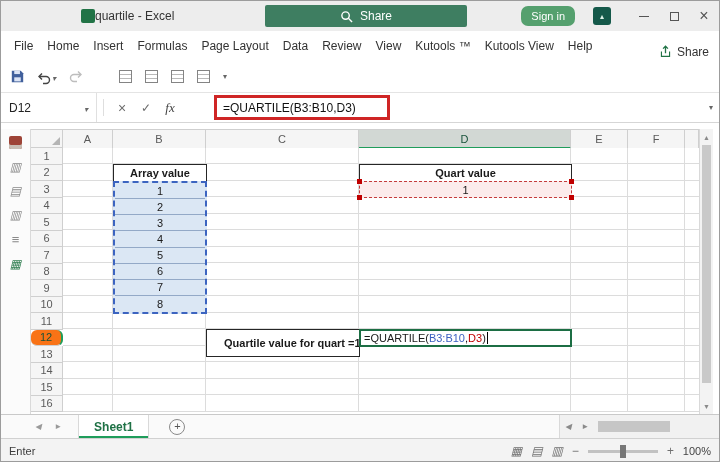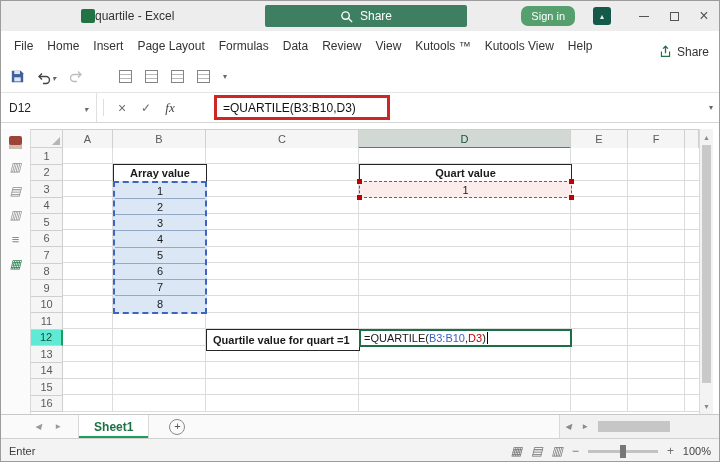--- a/index.html
+++ b/index.html
@@ -58,21 +58,21 @@
 
   
   .sheet { position:absolute; left:30px; top:128px; width:668px; height:285px; font-size:11px; }
   .corner { position:absolute; left:0; top:0; width:32px; height:19px; background:#f5f5f5; border-right:1px solid #cfcfcf; border-bottom:1px solid #cfcfcf; border-top:1px solid #cfcfcf; }
   .corner::after { content:""; position:absolute; right:2px; bottom:2px; border-left:8px solid transparent; border-bottom:8px solid #b5b5b5; }
   .colheads { position:absolute; left:32px; top:0; height:19px; display:flex; border-top:1px solid #cfcfcf; }
   .colh { height:19px; background:#f5f5f5; border-right:1px solid #cfcfcf; border-bottom:1px solid #cfcfcf; display:flex; align-items:center; justify-content:center; color:#5a5a5a; cursor:pointer; }
   .colh.sel { background:#d2d8d4; color:#17523a; border-bottom:2px solid #1f9d5b; }
   .rowheads { position:absolute; left:0; top:19px; width:32px; }
   .rowh { height:16.5px; background:#f5f5f5; border-right:1px solid #cfcfcf; border-bottom:1px solid #cfcfcf; display:flex; align-items:center; justify-content:center; color:#5a5a5a; cursor:pointer; }
-  .rowh.sel { background:#5eead4; color:#17523a; border-right:2px solid #1f9d5b; }
+  .rowh.sel { background:#f97316; color:#17523a; border-right:2px solid #1f9d5b;border-radius:6px; }
   .cells { position:absolute; left:32px; top:19px; width:636px; height:264px; background-color:#fff;
     background-image:
       repeating-linear-gradient(to bottom, transparent 0 15.5px, #dcdcdc 15.5px 16.5px),
       linear-gradient(#dcdcdc,#dcdcdc),
       linear-gradient(#dcdcdc,#dcdcdc),
       linear-gradient(#dcdcdc,#dcdcdc),
       linear-gradient(#dcdcdc,#dcdcdc),
       linear-gradient(#dcdcdc,#dcdcdc),
       linear-gradient(#dcdcdc,#dcdcdc);
     background-position: 0 0, 49px 0, 142px 0, 295px 0, 507px 0, 564px 0, 621px 0;
@@ -81,21 +81,21 @@
   .cells > div { position:absolute; color:#1a1a1a; }
   .cell-b2 { left:50px; top:16px; width:94px; height:18px; border:1px solid #262626; background:#fff; font-weight:bold; display:flex; align-items:center; justify-content:center; }
   .array-range { left:50px; top:33px; width:94px; height:133px; border:2px dashed #3c64c0; background:#dbe7f4; display:grid; grid-template-rows:repeat(8,1fr); }
   .arr-cell { display:flex; align-items:center; justify-content:center; border-bottom:1px solid #93a9c7; }
   .arr-cell:last-child { border-bottom:none; }
   .cell-d2 { left:296px; top:16px; width:213px; height:18px; border:1px solid #262626; background:#fff; font-weight:bold; display:flex; align-items:center; justify-content:center; }
   .cell-d3 { left:296px; top:33px; width:213px; height:17px; border:1.5px dashed #c43c3c; background:#fcecec; display:flex; align-items:center; justify-content:center; }
   .handle { position:absolute; width:5px; height:5px; background:#c00000; }
   .h-tl { left:-3px; top:-3px; } .h-tr { right:-3px; top:-3px; }
   .h-bl { left:-3px; bottom:-3px; } .h-br { right:-3px; bottom:-3px; }
-  .cell-c12 { left:143px; top:181px; width:154px; height:22px; border:1px solid #262626; background:#fff; font-weight:bold; display:flex; align-items:center; padding-left:6px; white-space:nowrap; overflow:hidden; }
+  .cell-c12 { left:143px; top:181px; width:154px; height:28px; border:1px solid #262626; background:#fff; font-weight:bold; display:flex; align-items:center; padding-left:17px; white-space:nowrap; overflow:hidden; }
   .cell-d12 { left:296px; top:181px; width:213px; height:18px; border:2px solid #1c6e44; background:#fff; display:flex; align-items:center; padding-left:3px; white-space:nowrap; }
   .ref-blue { color:#3b5fc0; }
   .ref-red { color:#c00000; }
   .caret { width:0; height:12px; border-left:1px solid #000; margin-left:1px; }
 
   
   .vscroll { position:absolute; left:698px; top:128px; width:14px; height:285px; background:#f3f3f3; border-left:1px solid #d9d9d9; }
   .varrow { position:absolute; left:0; width:100%; height:14px; display:flex; align-items:center; justify-content:center; color:#8a8a8a; font-size:7px; cursor:pointer; }
   .va-up { top:1px; } .va-dn { bottom:1px; }
   .g-uparr::before { content:"▲"; } .g-dnarr::before { content:"▼"; }
@@ -148,22 +148,22 @@
           <i class="max-glyph"></i>
         </span>
       <span class="win-btn g-close"></span>
     </div>
   </div>
 
   <div class="menubar">
     <span class="mtab">File</span>
     <span class="mtab">Home</span>
     <span class="mtab">Insert</span>
+    <span class="mtab">Formulas</span>
     <span class="mtab">Page Layout</span>
-    <span class="mtab">Formulas</span>
     <span class="mtab">Data</span>
     <span class="mtab">Review</span>
     <span class="mtab">View</span>
     <span class="mtab">Kutools ™</span>
     <span class="mtab">Kutools View</span>
     <span class="mtab">Help</span>
     <span class="share-btn">
       <svg width="13" height="13" viewBox="0 0 16 16">
           <path d="M8 10 V2 M5 4.5 L8 1.5 L11 4.5" stroke="#217346" stroke-width="1.6" fill="none"></path>
           <path d="M3 8 v6 h10 v-6" stroke="#217346" stroke-width="1.4" fill="none"></path>

